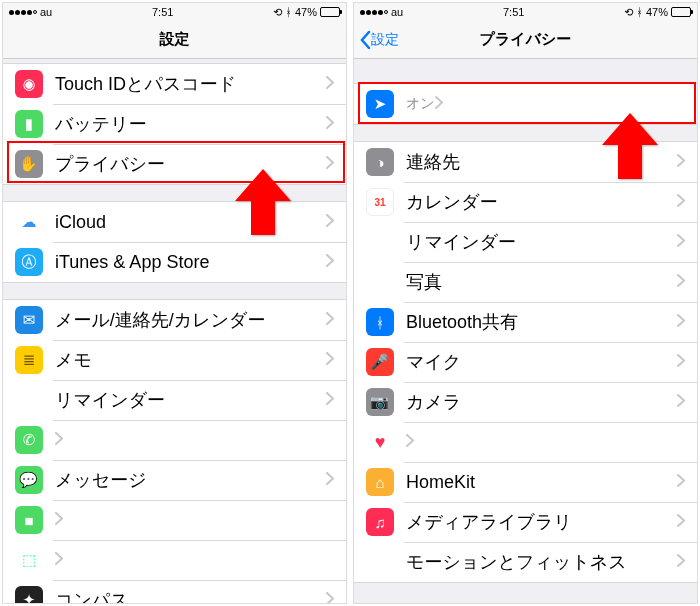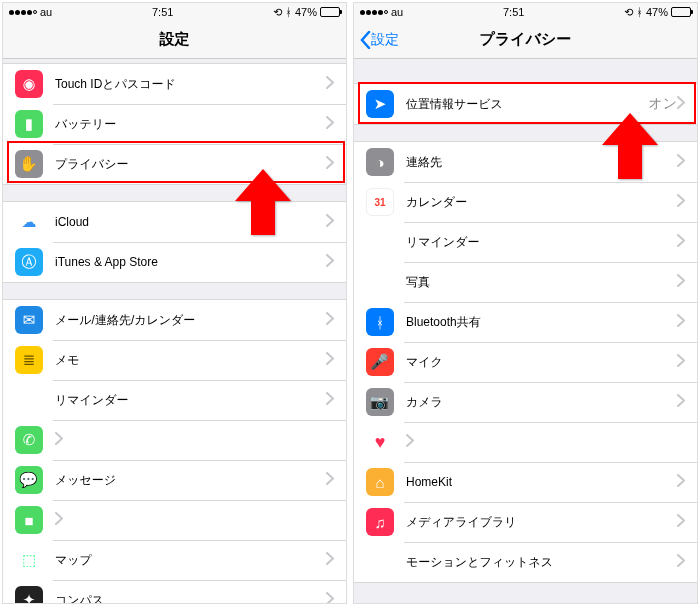--- a/index.html
+++ b/index.html
@@ -16,21 +16,21 @@
 .battery-fill { width: 47%; height: 100%; background: #4cd964; }
 .nav-bar { height: 38px; background: #f7f7f7; border-bottom: 1px solid #ccc; display: flex; align-items: center; justify-content: center; position: relative; }
 .nav-title { font-size: 15px; font-weight: 600; }
 .nav-back { position: absolute; left: 6px; display: flex; align-items: center; color: #007aff; font-size: 14px; }
 .nav-back svg { width: 11px; height: 18px; }
 .content { flex: 1; overflow-y: auto; }
 .group { background: #fff; border-top: 1px solid #d8d8d8; border-bottom: 1px solid #d8d8d8; margin-bottom: 16px; }
 .row { height: 40px; display: flex; align-items: center; padding: 0 12px; position: relative; cursor: pointer; }
 .row + .row::before { content: ''; position: absolute; left: 50px; right: 0; top: 0; height: 1px; background: #d8d8d8; }
 .icon { width: 28px; height: 28px; border-radius: 6px; margin-right: 12px; display: flex; align-items: center; justify-content: center; flex-shrink: 0; font-size: 15px; color: #fff; }
-.label { flex: 1; font-size: 12px; color: #000; }
+.label { flex: 1; font-size: 18px; color: #000; }
 .value { font-size: 14px; color: #8e8e93; margin-right: 0; }
 .chevron { color: #c7c7cc; }
 .footer-text { font-size: 11px; color: #6d6d72; padding: 4px 14px 10px; line-height: 1.3; }
 .highlight { position: absolute; border: 2px solid #ff0000; pointer-events: none; z-index: 10; }
 .arrow-up { position: absolute; z-index: 11; }
 .arrow-up svg { filter: drop-shadow(1px 1px 1px rgba(0,0,0,0.3)); }
 .ic-touchid { background: #ff2d55; }
 .ic-battery { background: #4cd964; }
 .ic-privacy { background: #8e8e93; }
 .ic-icloud { background: #fff; color: #3693f3; border: none; }
@@ -158,21 +158,20 @@
             </svg></span>
         </div>
         <div class="row">
           <span class="icon ic-facetime">■</span>
           <span class="chevron"><svg width="8" height="13" viewBox="0 0 8 13">
               <path d="M1 1 L7 6.5 L1 12" stroke="#c7c7cc" stroke-width="2" fill="none" stroke-linecap="round"></path>
             </svg></span>
         </div>
         <div class="row">
           <span class="icon ic-maps">⬚</span>
-          <span class="label">マップ</span>
           <span class="chevron"><svg width="8" height="13" viewBox="0 0 8 13">
               <path d="M1 1 L7 6.5 L1 12" stroke="#c7c7cc" stroke-width="2" fill="none" stroke-linecap="round"></path>
             </svg></span>
         </div>
         <div class="row">
           <span class="icon ic-compass">✦</span>
           <span class="label">コンパス</span>
           <span class="chevron"><svg width="8" height="13" viewBox="0 0 8 13">
               <path d="M1 1 L7 6.5 L1 12" stroke="#c7c7cc" stroke-width="2" fill="none" stroke-linecap="round"></path>
             </svg></span>
@@ -214,21 +213,20 @@
         </svg>
       <span>設定</span>
     </div>
     <span class="nav-title">プライバシー</span>
   </div>
   <div class="content" id="right-content">
       <div style="height: 24px;"></div>
       <div class="group">
         <div class="row">
           <span class="icon ic-location">➤</span>
-          <span class="label">位置情報サービス</span>
           <span class="value">オン</span>
           <span class="chevron"><svg width="8" height="13" viewBox="0 0 8 13">
               <path d="M1 1 L7 6.5 L1 12" stroke="#c7c7cc" stroke-width="2" fill="none" stroke-linecap="round"></path>
             </svg></span>
         </div>
       </div>
       <div class="group">
         <div class="row">
           <span class="icon ic-contacts">◑</span>
           <span class="label">連絡先</span>

